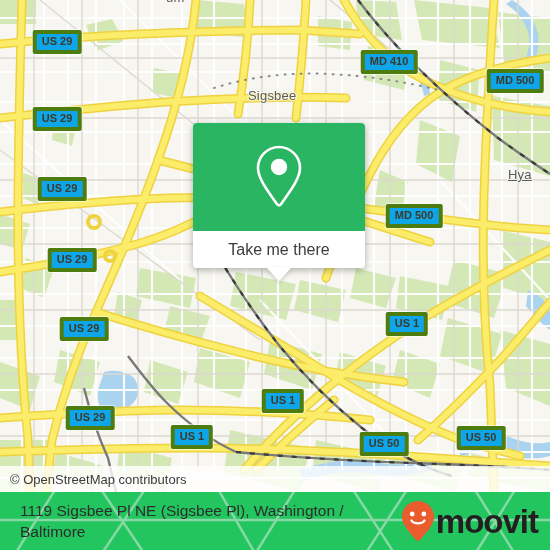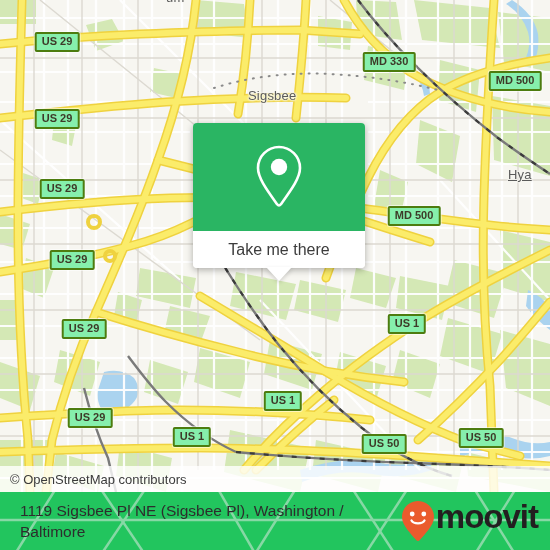--- a/index.html
+++ b/index.html
@@ -33,22 +33,22 @@
     white-space: nowrap;
     letter-spacing: .2px;
     text-shadow:
        1px 0 2px #f7f6f1, -1px 0 2px #f7f6f1,
        0 1px 2px #f7f6f1, 0 -1px 2px #f7f6f1;
   }
 
   
   .shield {
     position: absolute;
-    background: #86efac;
-    border: 2px solid #4d7c0f;
+    background: #0ea5e9;
+    border: 4px solid #4d7c0f;
     border-radius: 2px;
     color: #3d3a28;
     font-size: 11px;
     font-weight: bold;
     font-family: "Liberation Sans", sans-serif;
     padding: 1px 5px 2px 5px;
     line-height: 13px;
     white-space: nowrap;
     box-shadow: 0 0 0 1px rgba(255,255,255,.55);
     transform: translate(-50%, -50%);
@@ -140,20 +140,21 @@
     padding-left: 20px;
     width: 360px;
     font-family: "Liberation Sans", sans-serif;
   }
   #logo {
     position: absolute;
     right: 12px;
     top: 50%;
     transform: translateY(-50%);
     display: flex;
+    align-items: center;
     z-index: 2;
   }
   #logo-text {
     color: #231f20;
     font-size: 33px;
     font-weight: bold;
     letter-spacing: -1px;
     line-height: 33px;
     margin-left: 1px;
     font-family: "Liberation Sans", sans-serif;
@@ -389,21 +390,21 @@
     <div class="place-label" style="left:248px; top:88px;">Sigsbee</div>
     <div class="place-label" style="left:508px; top:167px;text-decoration:underline;">Hya</div>
     <div class="place-label" style="left:166px; top:-10px;">um</div>
 
     <div class="shield" style="left:57px;  top:42px;">US 29</div>
     <div class="shield" style="left:57px;  top:119px;">US 29</div>
     <div class="shield" style="left:62px;  top:189px;">US 29</div>
     <div class="shield" style="left:72px;  top:260px;">US 29</div>
     <div class="shield" style="left:84px;  top:329px;">US 29</div>
     <div class="shield" style="left:90px;  top:418px;">US 29</div>
-    <div class="shield" style="left:389px; top:62px;">MD 330</div>
+    <div class="shield" style="left:389px; top:62px;">MD 410</div>
     <div class="shield" style="left:515px; top:81px;">MD 500</div>
     <div class="shield" style="left:414px; top:216px;">MD 500</div>
     <div class="shield" style="left:407px; top:324px;">US 1</div>
     <div class="shield" style="left:283px; top:401px;">US 1</div>
     <div class="shield" style="left:192px; top:437px;">US 1</div>
     <div class="shield" style="left:384px; top:444px;">US 50</div>
     <div class="shield" style="left:481px; top:438px;">US 50</div>
 
     <div id="callout">
       <div id="callout-top">

